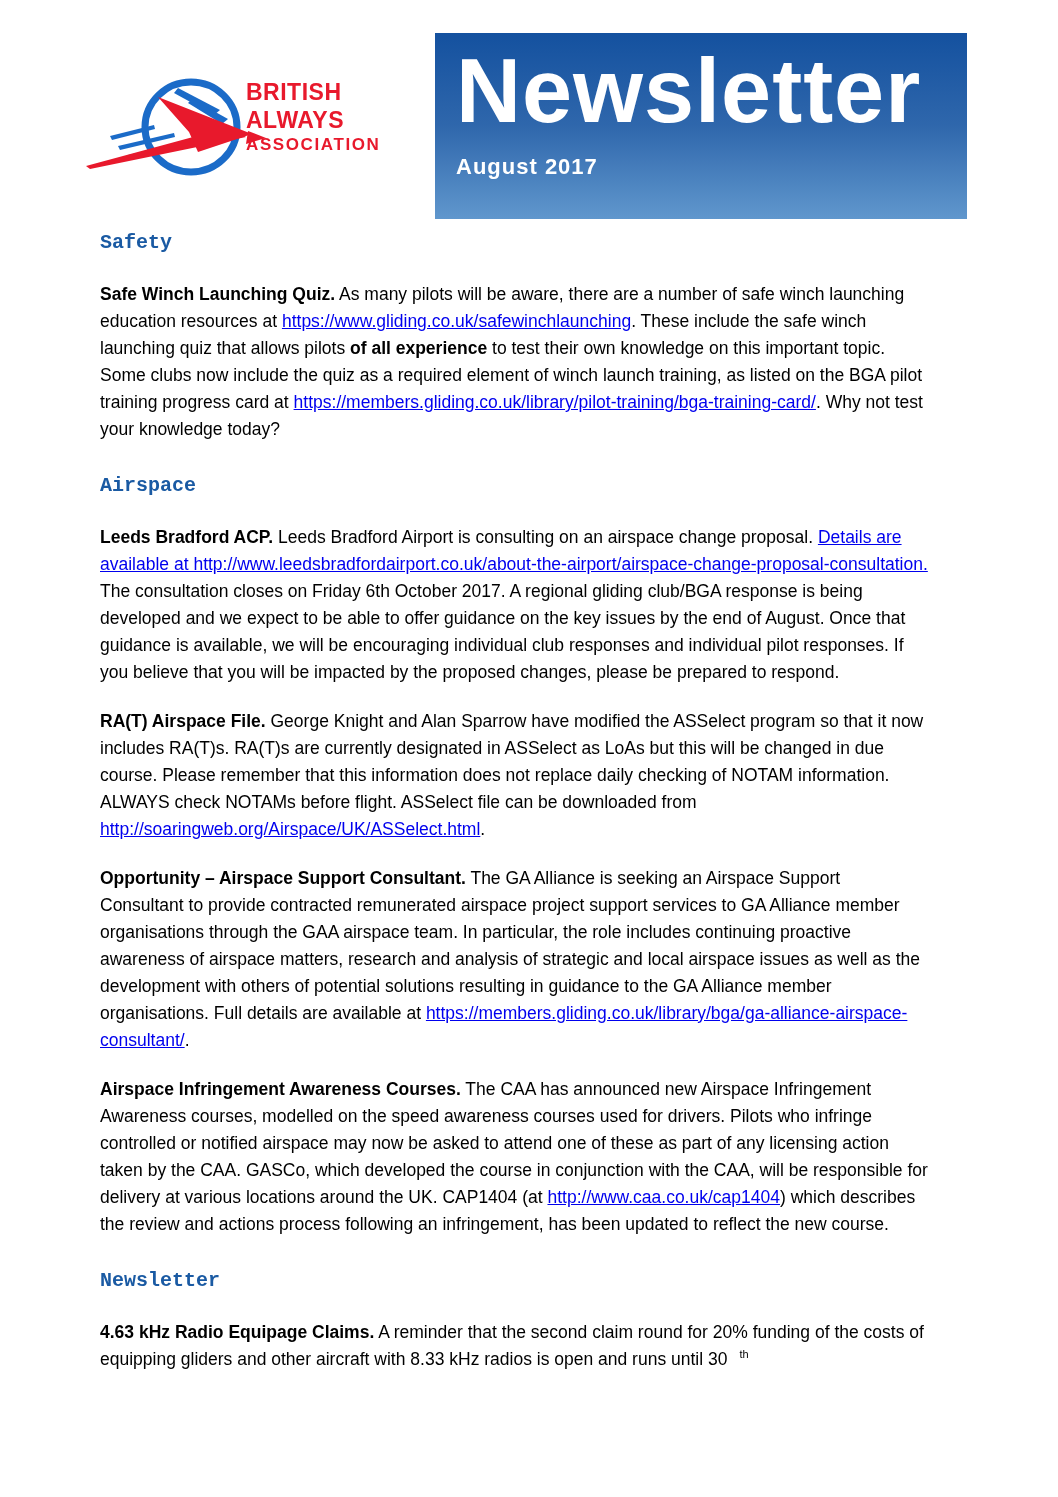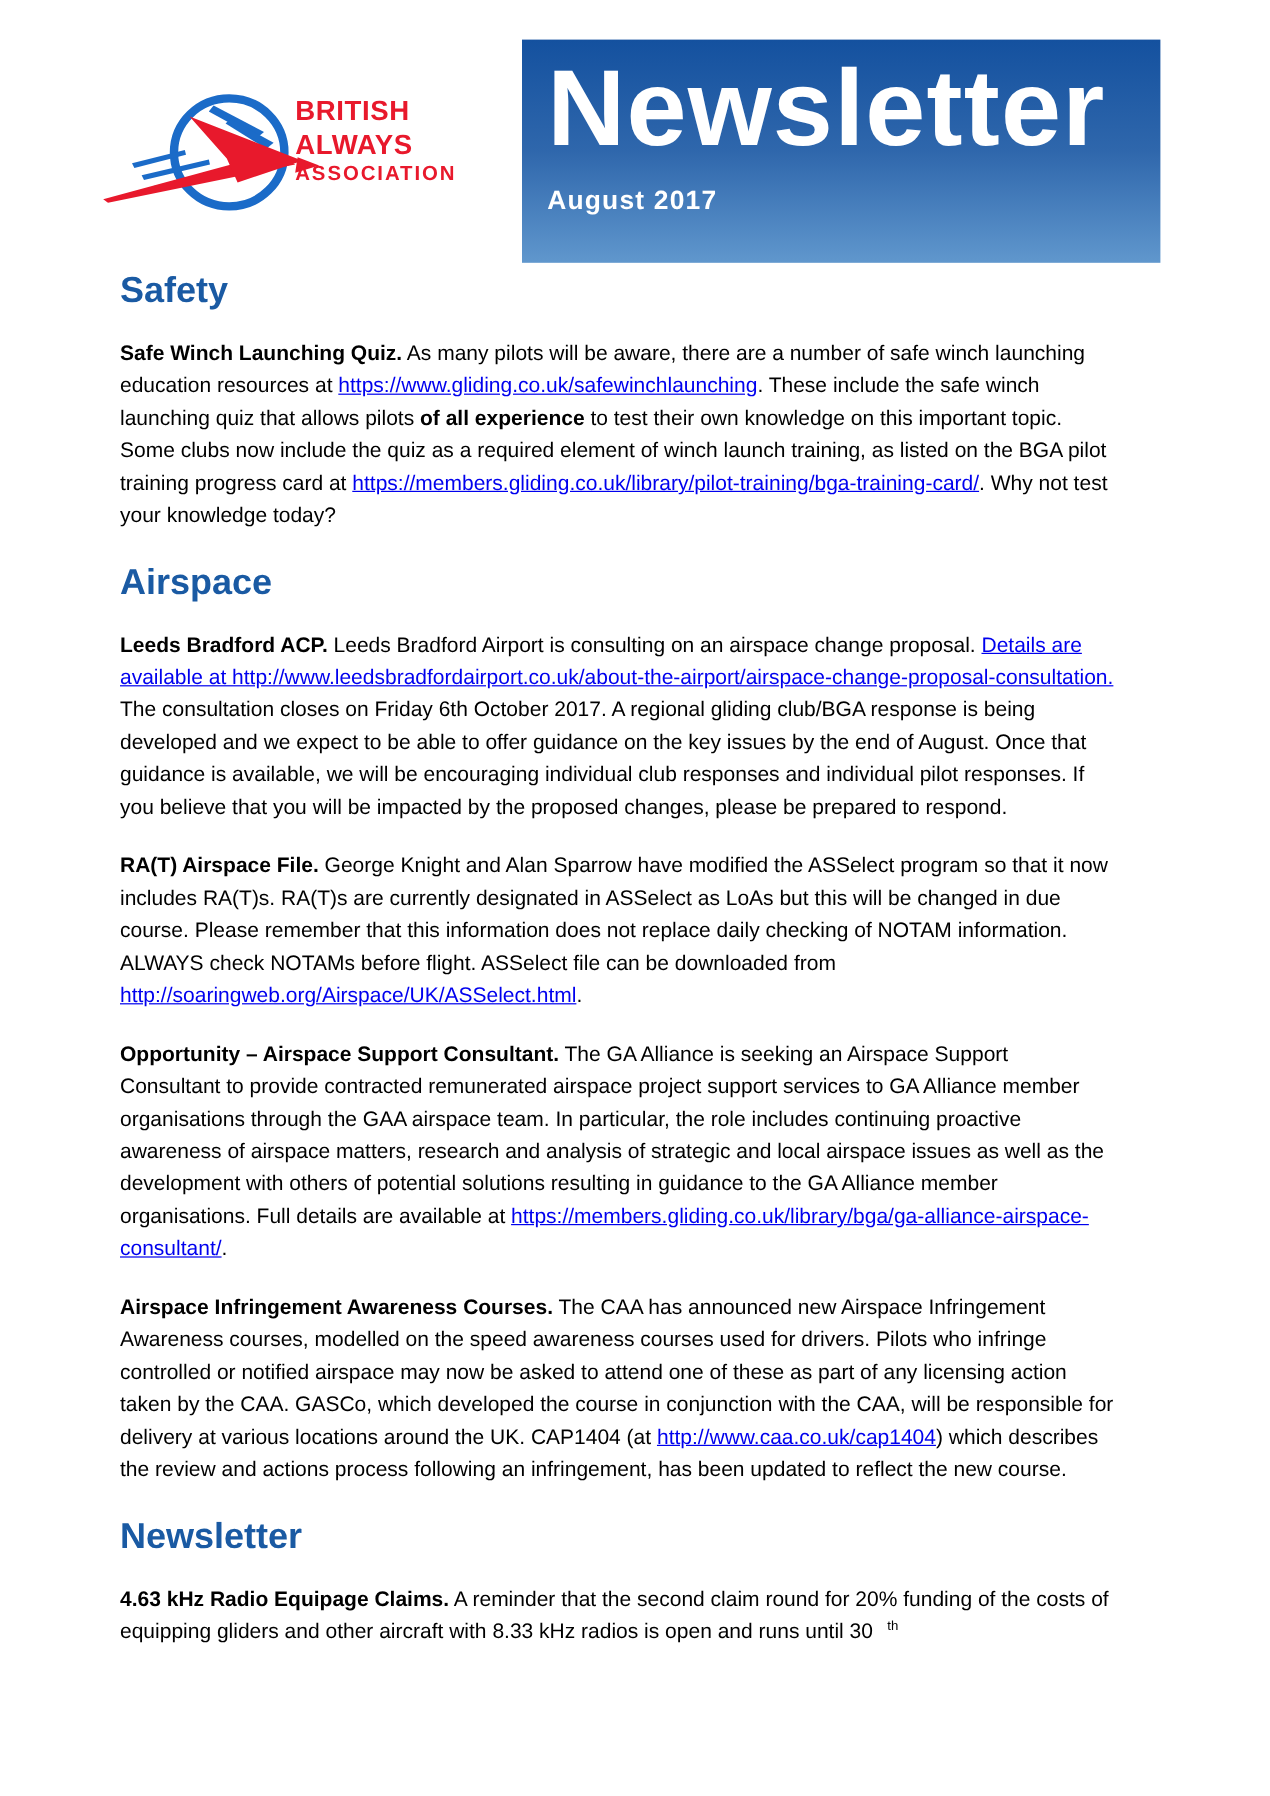--- a/index.html
+++ b/index.html
@@ -62,24 +62,25 @@
   .content {
     position: absolute;
     left: 100px;
     top: 224px;
     width: 828px;
     font-size: 17.5px;
     line-height: 27px;
   }
   .section-heading {
     color: var(--heading-color);
-    font-size: 30px;
+    font-size: 20px;
     line-height: 34px;
     font-weight: bold;
     margin: 26px 0 21px 0;
+    font-family: Liberation Mono, monospace;
   }
   .content .section-heading:first-child { margin-top: 2px; }
   .para { margin: 0 0 22px 0; }
   .para strong { font-weight: bold; }
   .para a.link {
     color: var(--link-color);
     text-decoration: underline;
     cursor: pointer;
     word-break: break-word;
   }

